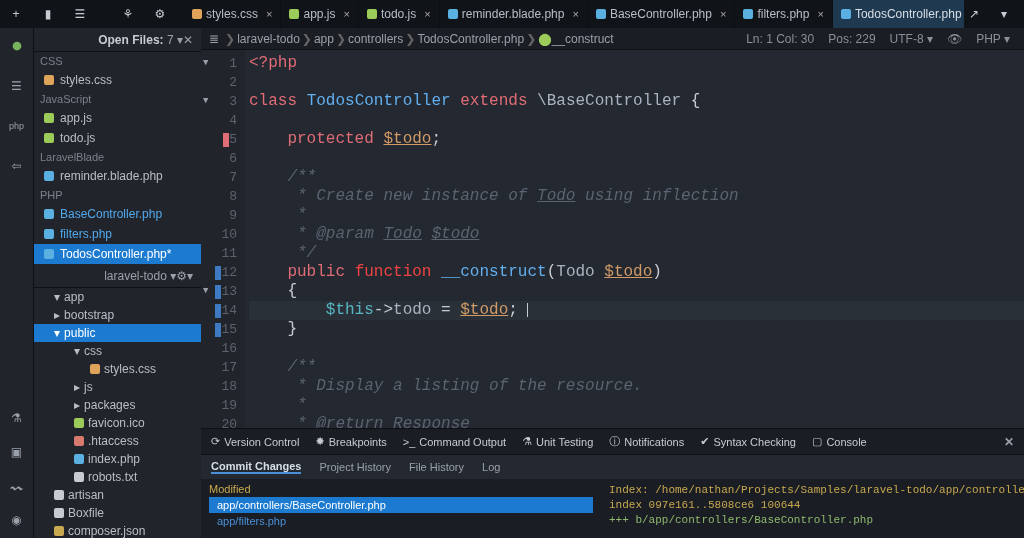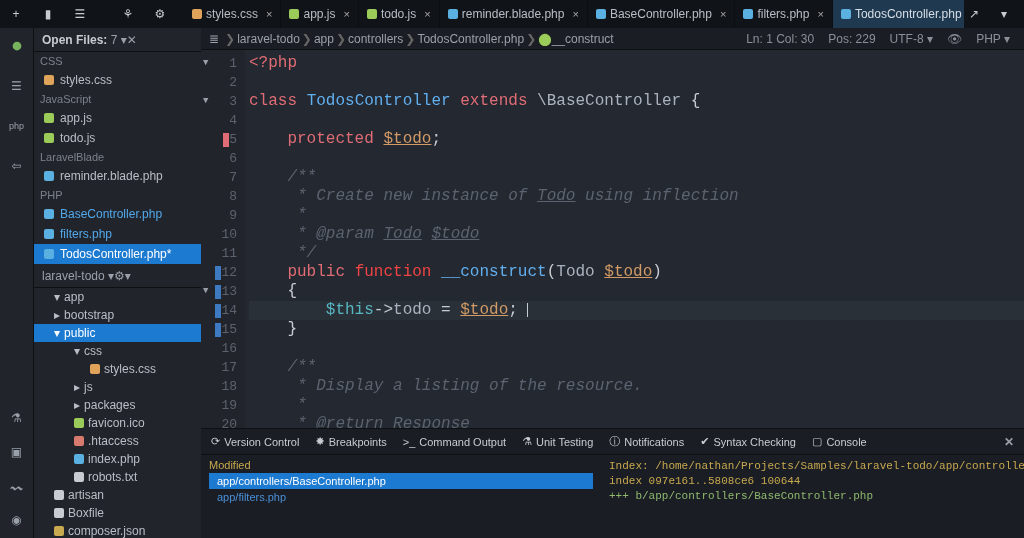--- a/index.html
+++ b/index.html
@@ -10,21 +10,21 @@
 .top-bar .tabs{display:flex;margin-left:14px;flex:1;overflow:hidden}
 .tab{display:flex;align-items:center;padding:0 8px;height:28px;border-right:1px solid #0c0e10;color:#b9bec6;gap:4px;white-space:nowrap}
 .tab.active{background:#1f3950;color:#d8dee6}
 .tab .close{margin-left:4px;font-size:11px;color:#aaa}
 .tright{display:flex;gap:10px;padding-right:4px}
 .body{display:flex;height:510px}
 .gutter{width:34px;background:#21252b;border-right:1px solid #0e1112;display:flex;flex-direction:column;align-items:center;padding-top:8px;gap:20px}
 .gutter .gicon{width:20px;height:20px;color:#9aa0aa;display:flex;align-items:center;justify-content:center;cursor:pointer}
 .gutter-bottom{margin-top:auto;display:flex;flex-direction:column;gap:14px;padding-bottom:8px;align-items:center}
 .sidebar{width:167px;background:#21252b;display:flex;flex-direction:column}
-.sb-header{height:24px;display:flex;align-items:center;justify-content:flex-start;padding:0 8px;border-bottom:1px solid #0e1112}
+.sb-header{height:24px;display:flex;align-items:center;justify-content:flex-end;padding:0 8px;border-bottom:1px solid #0e1112}
 .sb-header .title{font-weight:bold;color:#c8ccd2}
 .sb-section{padding:3px 6px;color:#7b818b;font-size:11px}
 .sb-item{display:flex;align-items:center;gap:6px;padding:3px 10px;color:#b9bec6;cursor:pointer}
 .sb-item.blue{color:#52a8ec}
 .sb-item.sel{background:#1c7ad1;color:#fff}
 .fi{width:10px;height:10px;display:inline-block}
 .sb-tree{flex:1;overflow:auto}
 .tree .row{display:flex;align-items:center;gap:4px;padding:2px 0 2px 12px;color:#b9bec6;cursor:pointer}
 .tree .row.sel{background:#1c7ad1;color:#fff}
 .tree .lv1{padding-left:20px}
@@ -302,20 +302,26 @@
           <div class="btab">
             <span>✔</span>
             <span>Syntax Checking</span>
           </div>
           <div class="btab">
             <span>▢</span>
             <span>Console</span>
           </div>
           <span class="bx">✕</span>
         </div>
+      <div class="bottom-sub" id="bsubs">
+          <div class="bsub active">Commit Changes</div>
+          <div class="bsub">Project History</div>
+          <div class="bsub">File History</div>
+          <div class="bsub">Log</div>
+        </div>
       <div class="bottom-body">
         <div class="bleft">
           <div class="bmod">Modified</div>
           <div id="bmods">
               <div class="bfile sel">app/controllers/BaseController.php</div>
               <div class="bfile">app/filters.php</div>
             </div>
         </div>
         <div class="bright" id="bdiff">
             <div class="diff-gold">Index: /home/nathan/Projects/Samples/laravel-todo/app/controllers/BaseCo</div>

